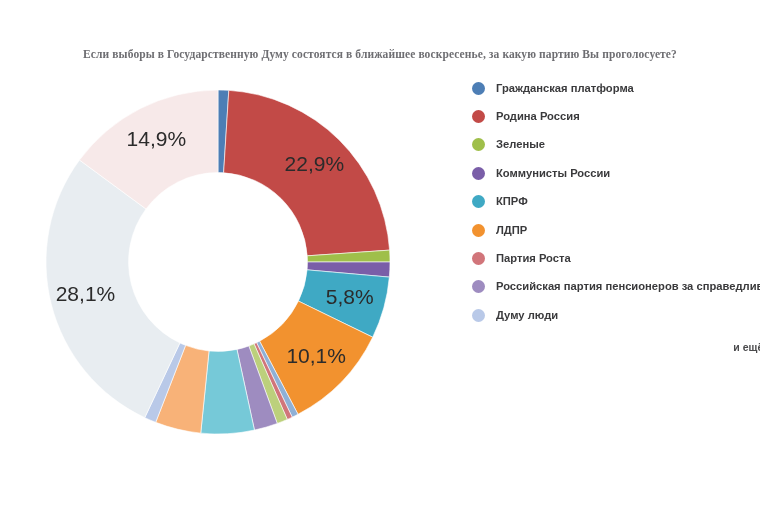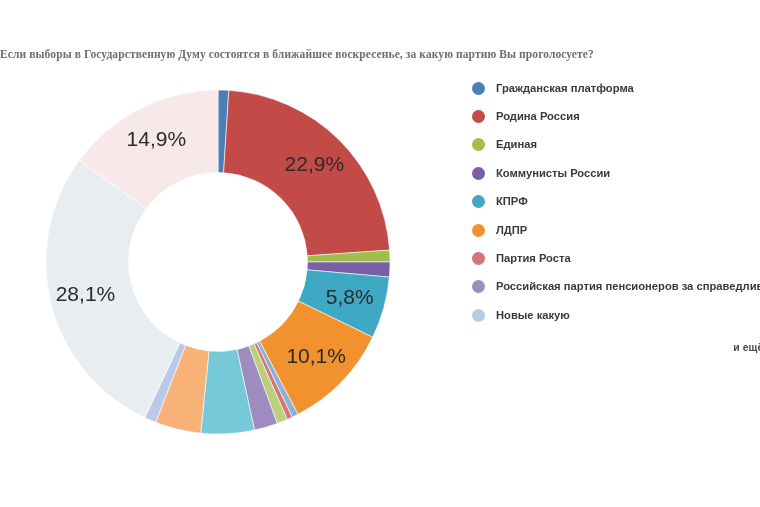--- a/index.html
+++ b/index.html
@@ -17,21 +17,21 @@
   #root {
     position: absolute;
     inset: 0;
     background: #ffffff;
   }
   .chart-title {
     position: absolute;
     left: 0;
     right: 0;
     top: 48px;
-    text-align: left;
+    text-align: center;
     font-family: "Liberation Serif", serif;
     font-size: 11.5px;
     font-weight: 700;
     color: #6e6e72;
     letter-spacing: 0.1px;
     white-space: nowrap;
   }
   #chart-area {
     position: absolute;
     left: 18px;
@@ -129,21 +129,21 @@
         <div class="legend-row">
           <span class="legend-dot" style="background: rgb(77, 126, 181);"></span>
           <span class="legend-label">Гражданская платформа</span>
         </div>
         <div class="legend-row">
           <span class="legend-dot" style="background: rgb(194, 74, 71);"></span>
           <span class="legend-label">Родина Россия</span>
         </div>
         <div class="legend-row">
           <span class="legend-dot" style="background: rgb(159, 191, 74);"></span>
-          <span class="legend-label">Единая</span>
+          <span class="legend-label">Зеленые</span>
         </div>
         <div class="legend-row">
           <span class="legend-dot" style="background: rgb(122, 94, 168);"></span>
           <span class="legend-label">Коммунисты России</span>
         </div>
         <div class="legend-row">
           <span class="legend-dot" style="background: rgb(63, 169, 196);"></span>
           <span class="legend-label">КПРФ</span>
         </div>
         <div class="legend-row">
@@ -153,19 +153,19 @@
         <div class="legend-row">
           <span class="legend-dot" style="background: rgb(209, 117, 122);"></span>
           <span class="legend-label">Партия Роста</span>
         </div>
         <div class="legend-row">
           <span class="legend-dot" style="background: rgb(158, 140, 192);"></span>
           <span class="legend-label">Российская партия пенсионеров за справедливость</span>
         </div>
         <div class="legend-row">
           <span class="legend-dot" style="background: rgb(185, 201, 232);"></span>
-          <span class="legend-label">Новые какую</span>
+          <span class="legend-label">Думу люди</span>
         </div>
       </div>
     <div class="legend-more">и ещё 8</div>
   </div>
 
 </div>
 
 </body></html>

